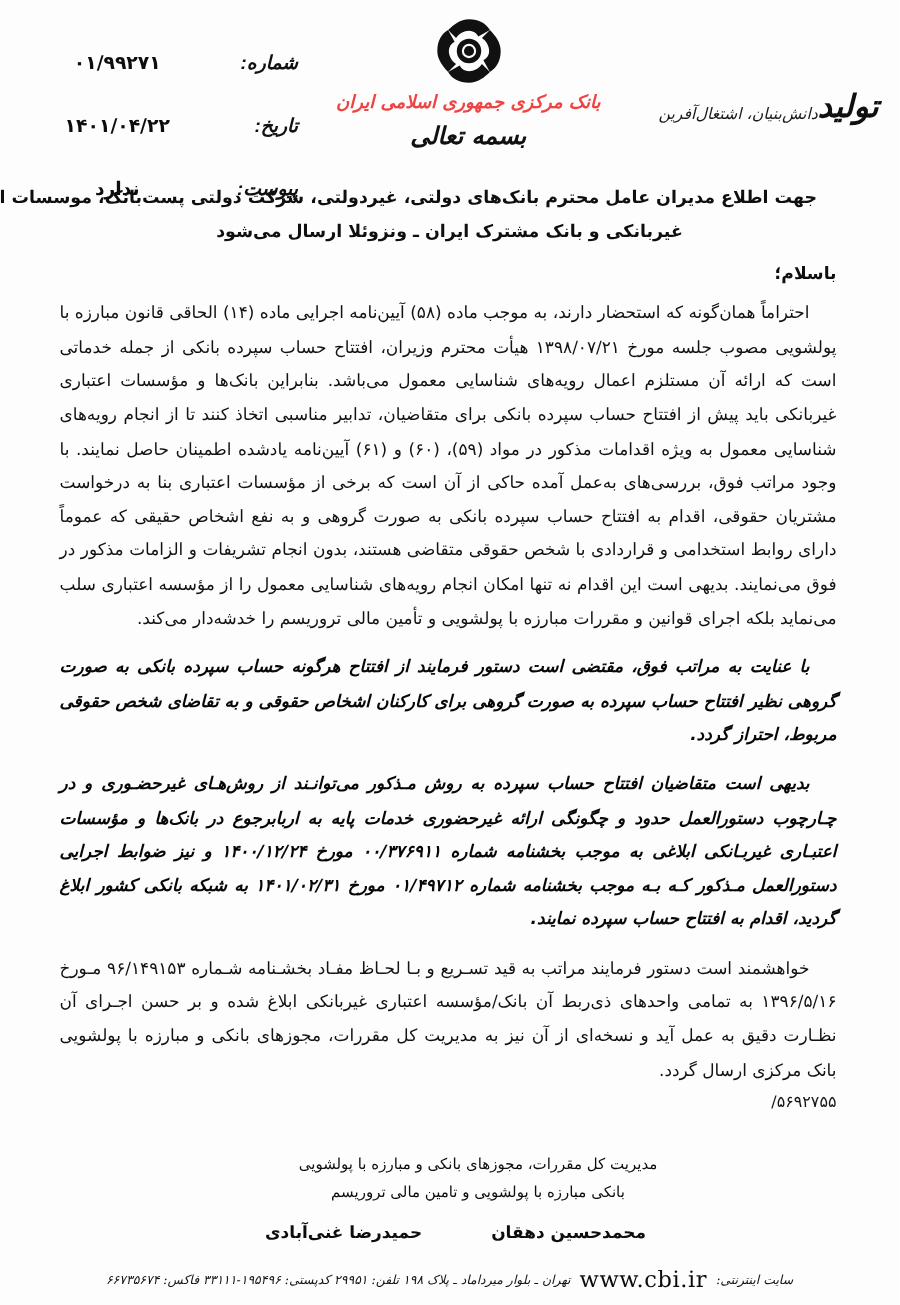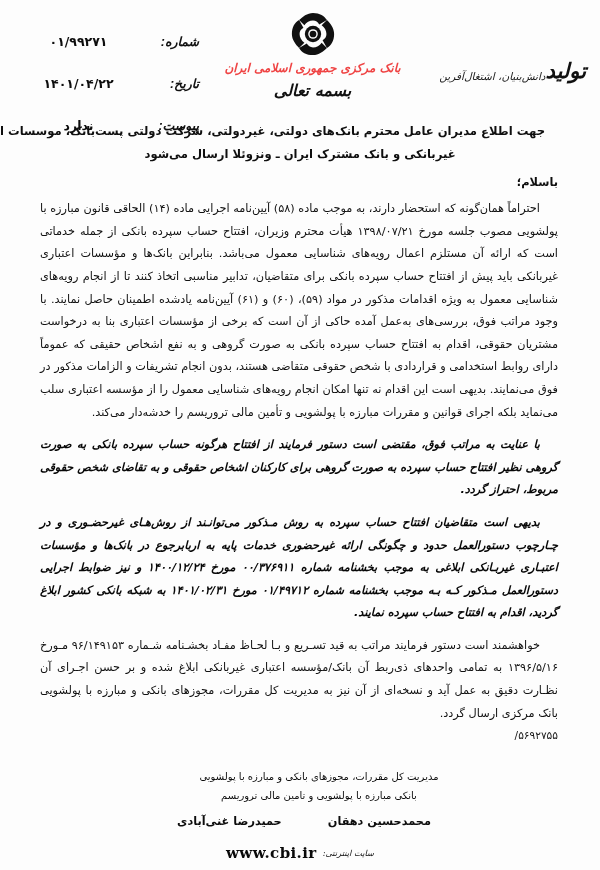--- a/index.html
+++ b/index.html
@@ -231,21 +231,21 @@
   .footer-addr {
     font-family: "DejaVu Serif", "Liberation Serif", serif;
     font-style: italic;
     font-size: 8.3px;
     color: #141414;
     white-space: nowrap;
     direction: rtl;
   }
   .footer-site {
     font-family: "DejaVu Serif", "Liberation Serif", serif;
-    font-weight: bold;
+    font-weight: normal;
     font-size: 15px;
     color: #0a0a0a;
     letter-spacing: 0.4px;
     direction: ltr;
   }
   .footer-site-label {
     font-family: "DejaVu Serif", "Liberation Serif", serif;
     font-style: italic;
     font-size: 8.3px;
     color: #141414;
@@ -331,15 +331,16 @@
           <div class="nm">حمیدرضا غنی‌آبادی</div>
 
         </div>
       </div>
     </div>
   </div>
 
   <div class="footer">
     <span class="footer-site-label">سایت اینترنتی:</span>
     <span class="footer-site">www.cbi.ir</span>
+    <span class="footer-addr">تهران ـ بلوار میرداماد ـ پلاک ۱۹۸ تلفن: ۲۹۹۵۱ کدپستی: ۱۹۵۴۹۶-۳۳۱۱۱ فاکس: ۶۶۷۳۵۶۷۴</span>
   </div>
 
 </div>
 
 </body></html>

